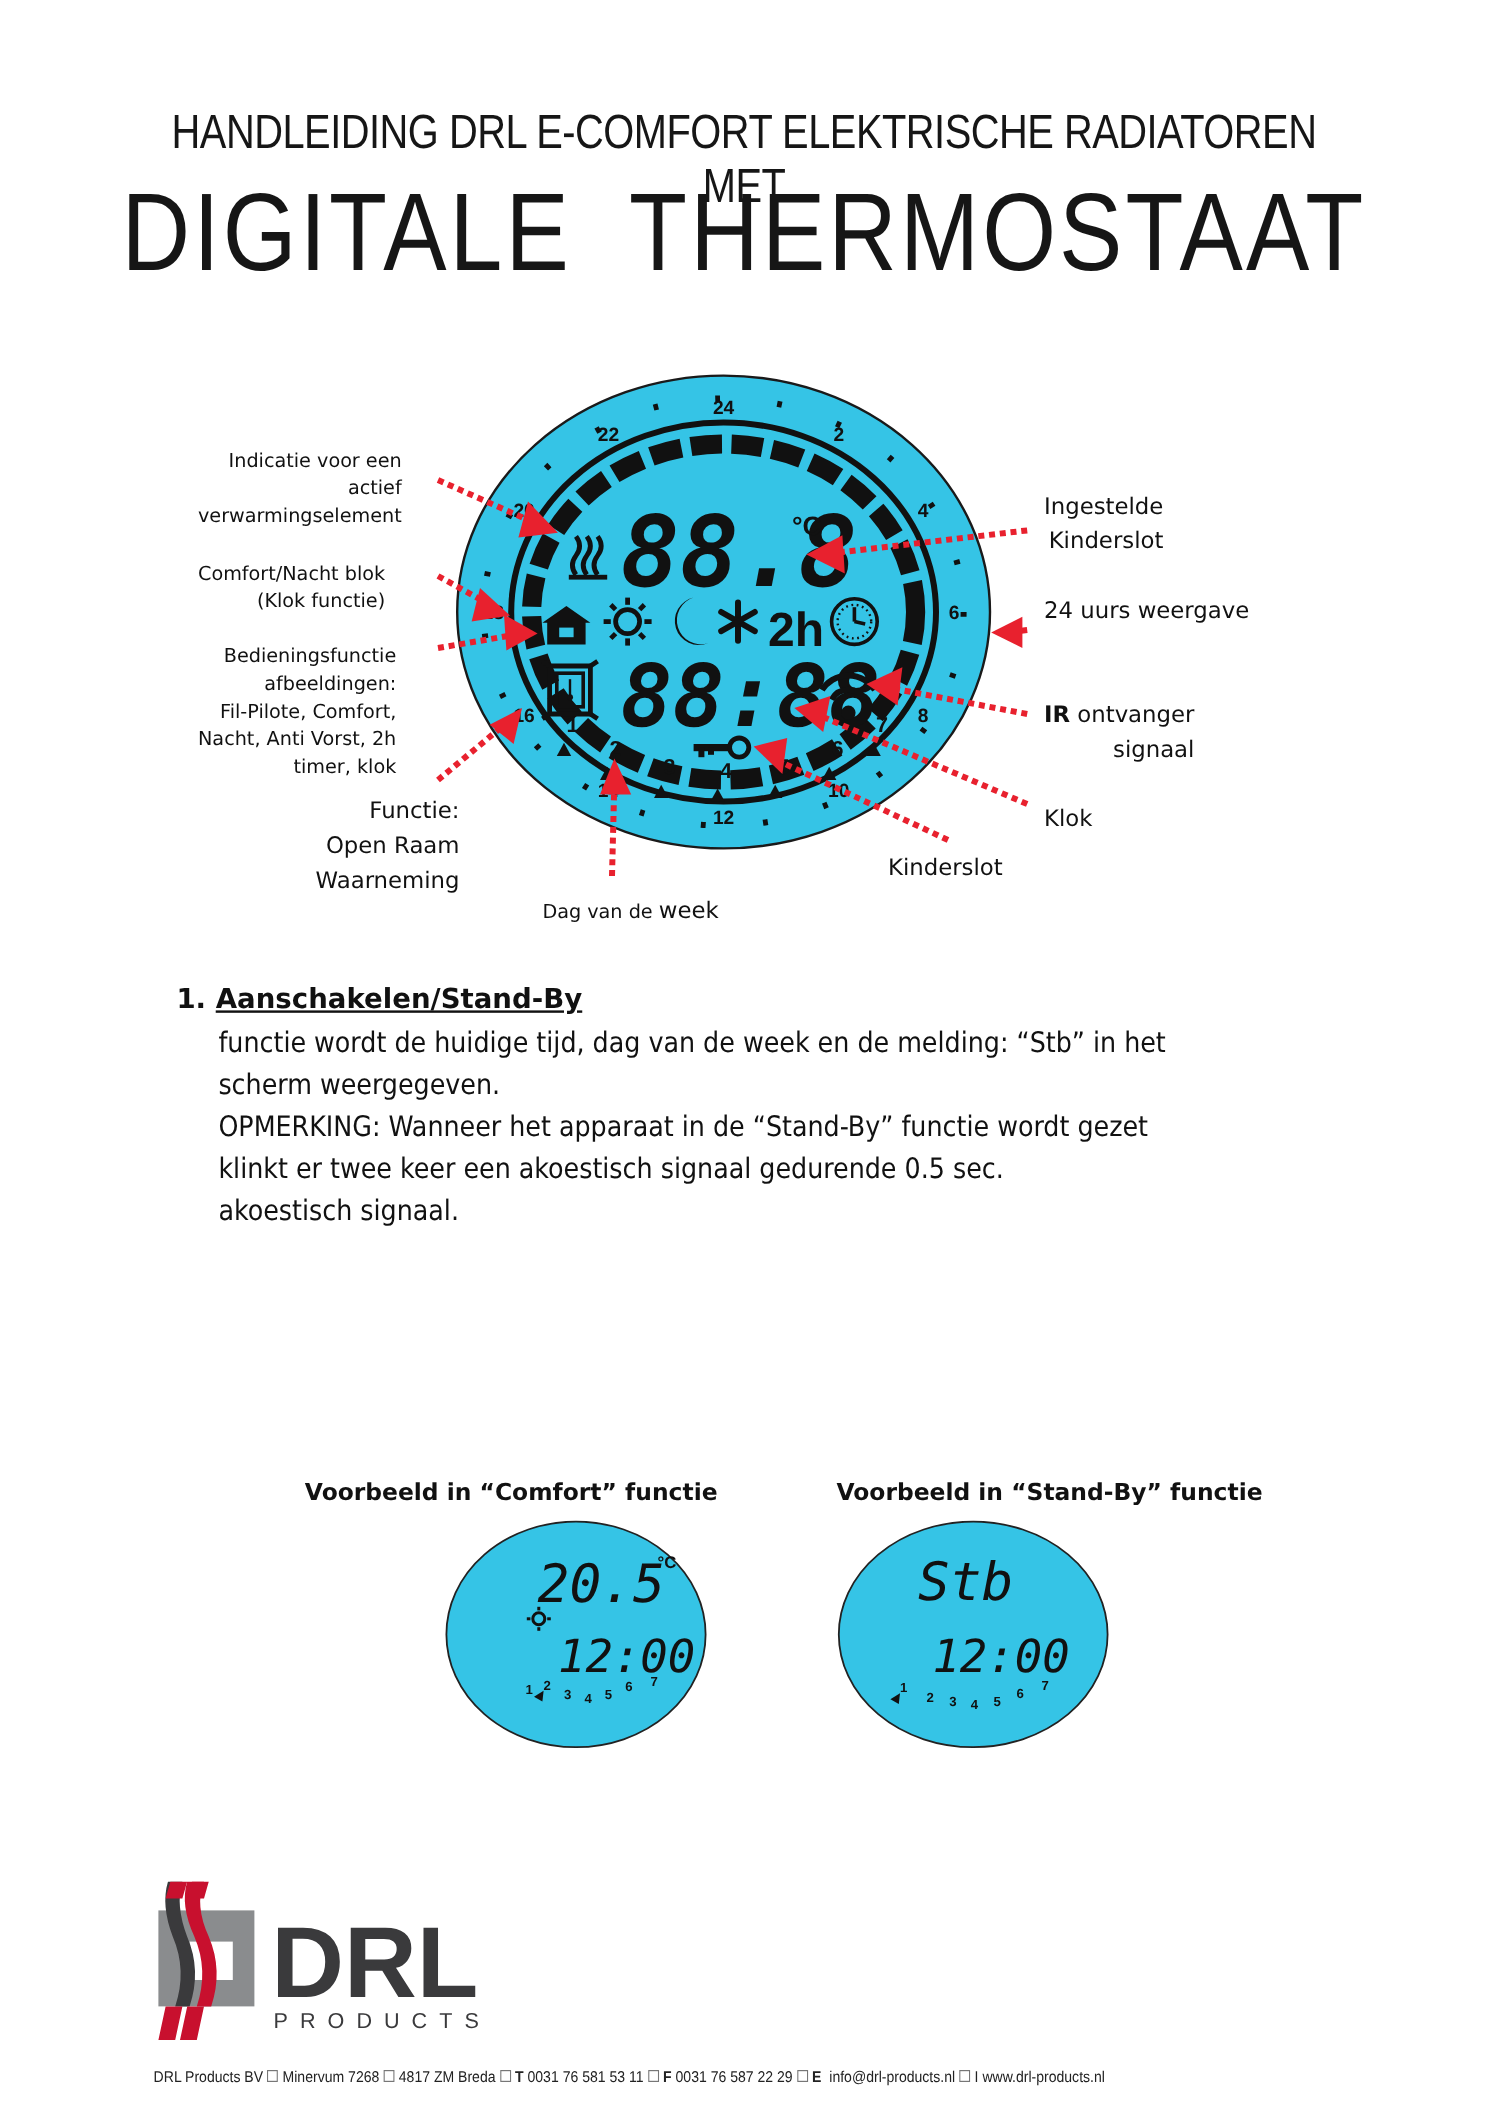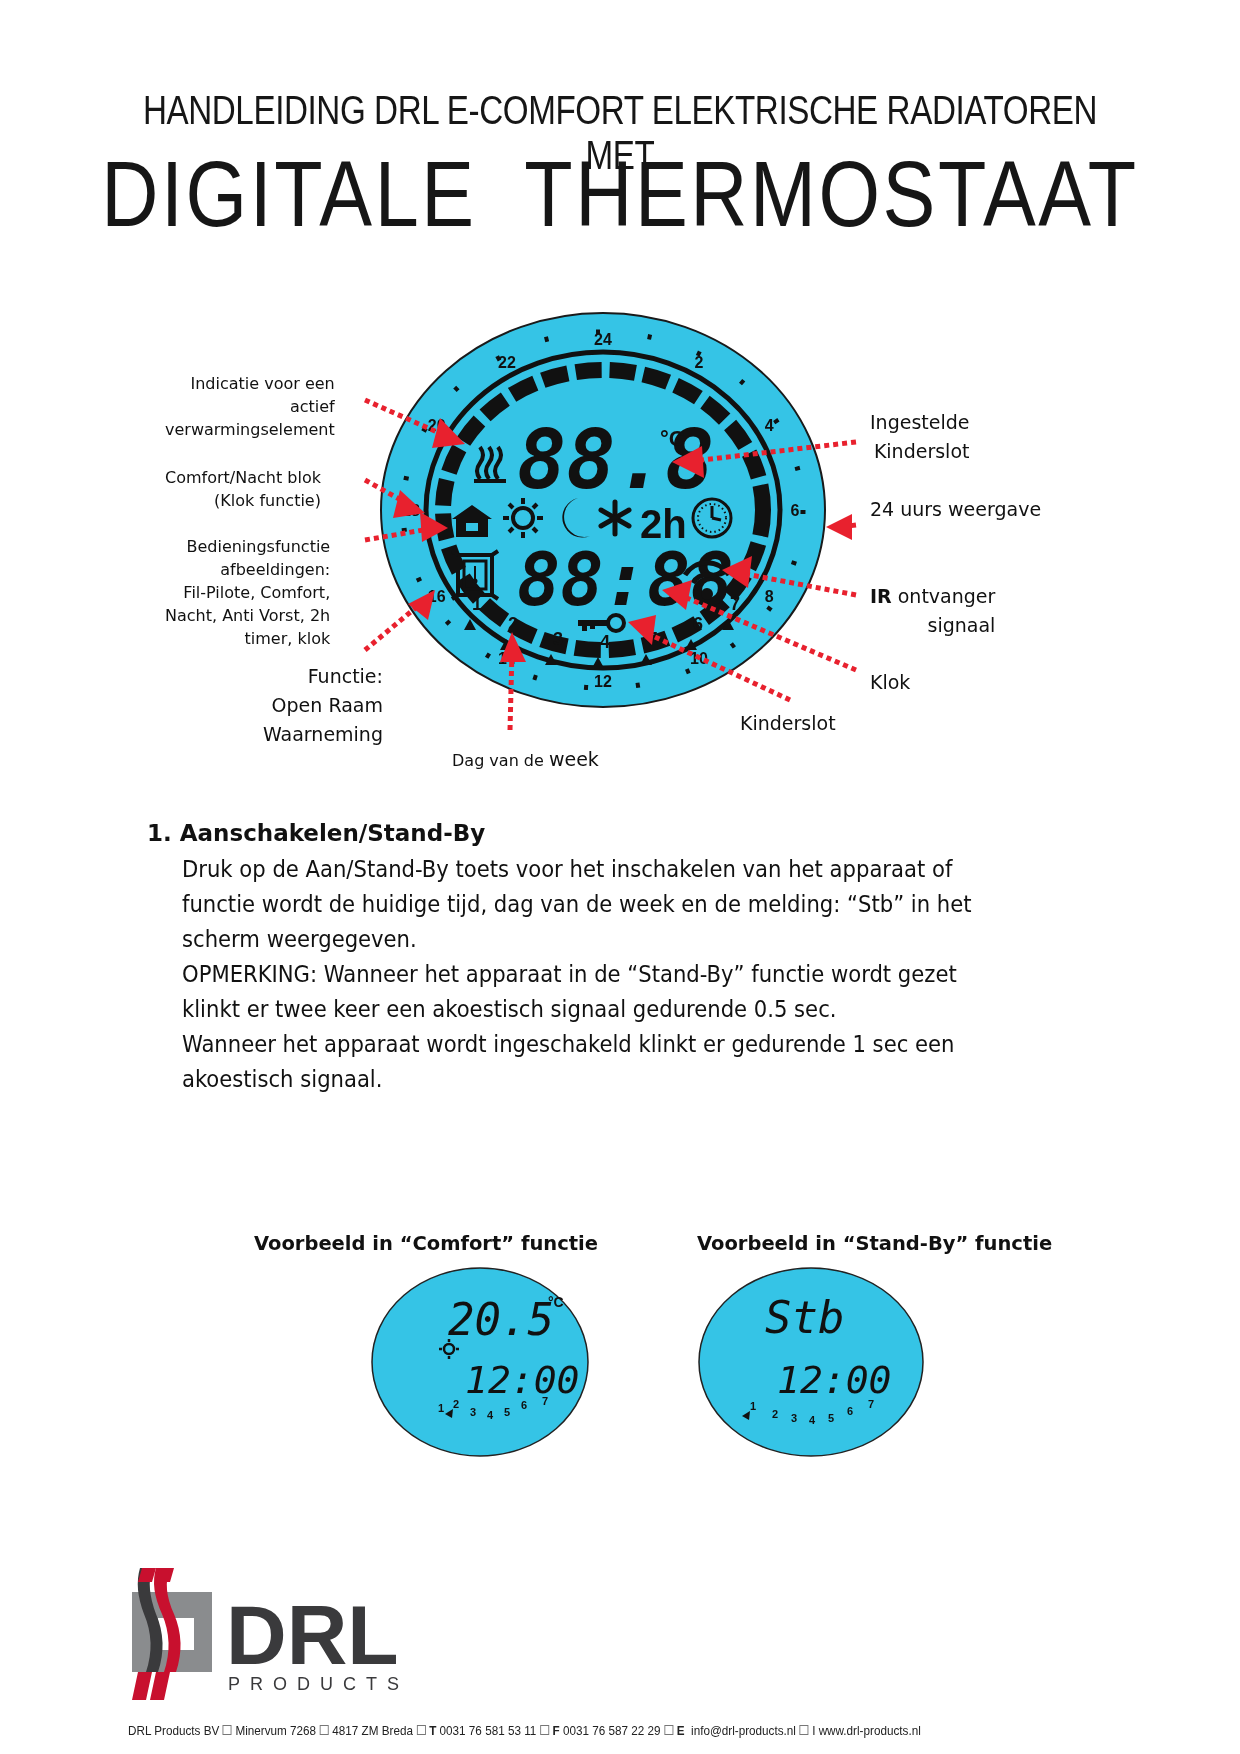--- a/index.html
+++ b/index.html
@@ -10,21 +10,21 @@
             font-family: "Liberation Sans", sans-serif; font-size: 40px;
             transform: scaleX(0.83); transform-origin: center; letter-spacing: -0.5px; color:#161616; }
   .title2 { left: 0; width: 1240px; top: 148px; text-align: center;
             font-family: "Liberation Sans", sans-serif; font-size: 92px; line-height: 1;
             transform: scaleX(0.86); transform-origin: center; letter-spacing: 3px; color:#161616; }
   .lbl { font-family: "DejaVu Sans", sans-serif; font-size: 16px; line-height: 23px; color:#111;text-align:right; }
   .lbl-l { font-size: 19px; line-height: 29px; }
   .lbl-r { font-size: 19px; line-height: 29px; }
   .sec-h { left: 147px; top: 820px; font-family: "DejaVu Sans", sans-serif; font-weight: bold;
            font-size: 23px; }
-  .sec-h .u { }
+  .sec-h .u { text-decoration: underline; }
   .body-txt { left: 182px; top: 852px; width: 960px; font-family: "DejaVu Sans Condensed", "DejaVu Sans", sans-serif;
               font-size: 23.5px; line-height: 35px; color:#111; }
   .body-txt p { margin: 0; }
   .ex-cap { font-family: "DejaVu Sans", sans-serif; font-weight: bold; font-size: 19.5px; }
   .footer { left: 128px; top: 1723px; font-family: "Liberation Sans", sans-serif; font-size: 13px;
             color: #222; transform: scaleX(0.9); transform-origin: left; white-space: nowrap; }
   .footer .sq { display:inline-block; width:8px; height:8px; border:1px solid #777; margin:0 4px; vertical-align: 0; }
   .footer b { font-weight: bold; }
   svg text { font-family: "Liberation Sans", sans-serif; }
 </style>
@@ -207,26 +207,24 @@
   <div><b>IR</b><span> ontvanger</span></div>
   <div>signaal</div>
 </div>
 <div class="abs lbl lbl-r" style="left:870px;top:668px">Klok</div>
 
 <div class="abs sec-h">
   <span>1.</span>
   <span class="u">Aanschakelen/Stand-By</span>
 </div>
 <div class="abs body-txt">
-  <p>Druk op de Aan/Stand-By toets voor het inschakelen van het apparaat of</p>
   <p>functie wordt de huidige tijd, dag van de week en de melding: “Stb” in het</p>
   <p>scherm weergegeven.</p>
   <p>OPMERKING: Wanneer het apparaat in de “Stand-By” functie wordt gezet</p>
   <p>klinkt er twee keer een akoestisch signaal gedurende 0.5 sec.</p>
-  <p>Wanneer het apparaat wordt ingeschakeld klinkt er gedurende 1 sec een</p>
   <p>akoestisch signaal.</p>
 </div>
 
 <div class="abs ex-cap" style="left:254px;top:1232px">Voorbeeld in “Comfort” functie</div>
 <div class="abs ex-cap" style="left:697px;top:1232px">Voorbeeld in “Stand-By” functie</div>
 
 <svg class="abs" style="left:370px;top:1265px" width="220" height="195">
   <ellipse cx="110" cy="97" rx="108" ry="94" fill="#35c4e6" stroke="#222" stroke-width="1.5"></ellipse>
   <text id="ex0-top" x="78" y="70" font-size="44" font-style="italic" fill="#111" style="font-family:'DejaVu Sans Mono',monospace">20.5</text>
   <text id="ex0-unit" x="178" y="42" font-size="14" font-weight="bold" fill="#111">°C</text>

